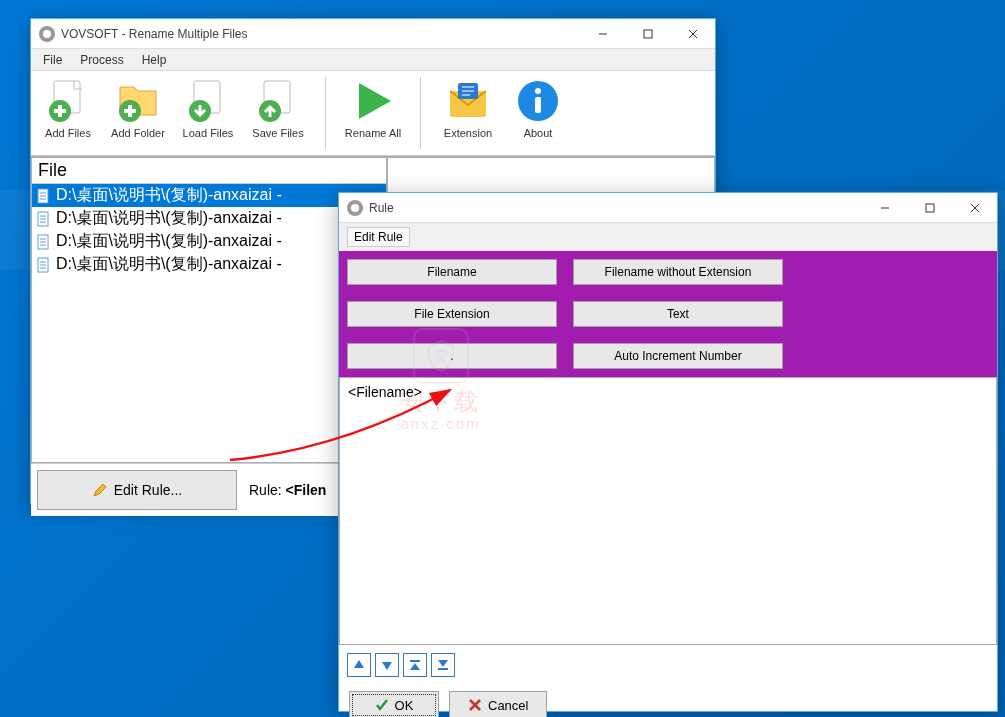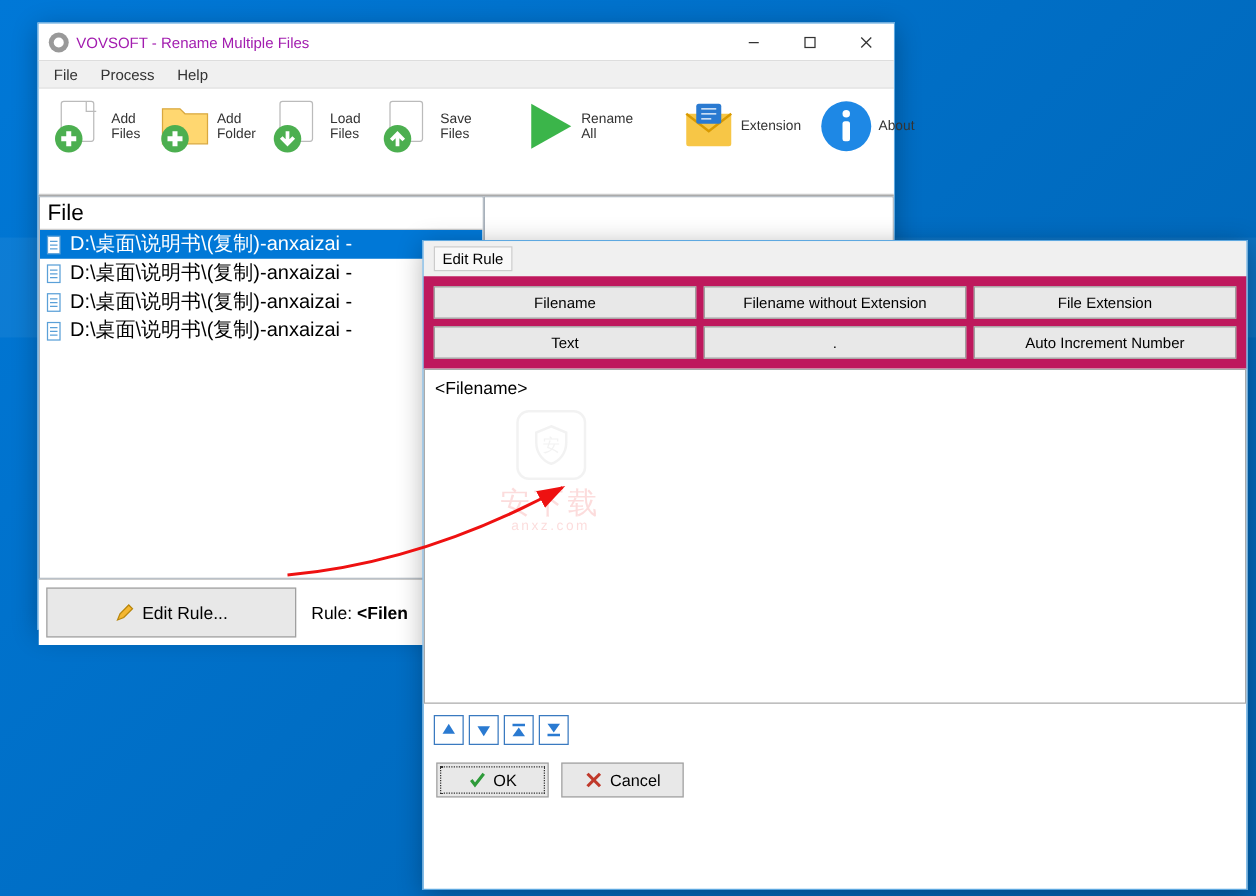--- a/index.html
+++ b/index.html
@@ -6,65 +6,65 @@
 body { width: 1005px; height: 717px; background: linear-gradient(135deg, #0078d7 0%, #0063b1 100%); position: relative; overflow: hidden; }
 
 
 .bg-accent { position: absolute; background: rgba(255,255,255,0.05); }
 .bg-accent.h { width: 100%; height: 80px; top: 190px; }
 
 .window { position: absolute; background: #fff; border: 1px solid #5ea8e0; box-shadow: 0 4px 20px rgba(0,0,0,0.3); }
 .titlebar { height: 30px; display: flex; align-items: center; justify-content: space-between; background: #fff; border-bottom: 1px solid #ddd; }
 .titlebar-left { display: flex; align-items: center; gap: 6px; padding-left: 8px; }
 .titlebar-left .app-icon { width: 16px; height: 16px; border-radius: 50%; background: #999; display: flex; align-items: center; justify-content: center; }
-.titlebar-title { font-size: 12px; color: #a21caf; }
+.titlebar-title { font-size: 12px; color: #404040; }
 .titlebar-controls { display: flex; }
 .tb-btn { width: 45px; height: 30px; display: flex; align-items: center; justify-content: center; color: #555; font-size: 11px; cursor: pointer; }
 
 .menubar { height: 22px; display: flex; align-items: center; padding: 0 4px; gap: 2px; background: #f0f0f0; border-bottom: 1px solid #ddd; }
 .menu-item { padding: 2px 8px; font-size: 12px; color: #333; cursor: pointer; }
 
 .toolbar { display: flex; align-items: flex-start; padding: 6px 8px; gap: 18px; background: #fff; border-bottom: 1px solid #ccc; }
 .tool-group { display: flex; gap: 12px; }
 .tool-sep { width: 1px; height: 72px; background: #ccc; }
-.tool-btn { display: flex; flex-direction: row; align-items: center; gap: 2px; cursor: pointer; min-width: 58px; }
+.tool-btn { display: flex; flex-direction: column; align-items: center; gap: 2px; cursor: pointer; min-width: 58px; }
 .tool-btn .big-icon { width: 48px; height: 48px; display: flex; align-items: center; justify-content: center; }
 .tool-btn .lbl { font-size: 11px; color: #333; }
 
 .content-area { display: flex; border-top: 1px solid #aaa; }
 .col { flex: 1; border: 1px solid #a8b1bb; }
 .col-header { font-size: 18px; padding: 2px 6px; background: #fff; border-bottom: 1px solid #ccc; }
 .file-list { background: #fff; height: 278px; overflow: hidden; }
 .file-row { display: flex; align-items: center; gap: 4px; padding: 1px 4px; font-size: 16px; }
 .file-row.sel { background: #0078d7; color: #fff; }
 .file-row .doc-icon { width: 16px; height: 16px; flex-shrink: 0; }
 
 .bottom-bar { display: flex; align-items: center; padding: 6px; gap: 12px; background: #fff; border-top: 1px solid #ccc; }
 .edit-rule-btn { display: flex; align-items: center; justify-content: center; gap: 6px; padding: 4px 20px; border: 1px solid #a0a0a0; background: #e8e8e8; font-size: 14px; cursor: pointer; min-width: 200px; height: 40px; }
 .rule-label { font-size: 14px; }
 
 
 .rule-window { position: absolute; }
 .field-row { display: flex; align-items: center; padding: 4px 8px; background: #f0f0f0; }
 .field-lbl { font-size: 12px; padding: 2px 6px; border: 1px solid #ccc; background: #f9f9f9; }
-.insert-buttons { display: flex; flex-wrap: wrap; gap: 6px; padding: 8px; background: #be185d; }
+.insert-buttons { display: flex; flex-wrap: wrap; gap: 16px; padding: 8px; background: #a21caf; }
 .insert-btn { flex: 0 0 calc(33.33% - 4px); padding: 5px 0; text-align: center; font-size: 12px; border: 1px solid #a0a0a0; background: #e8e8e8; cursor: pointer; }
 .rule-textarea { width: 100%; height: 268px; border: 1px solid #aaa; padding: 6px 8px; font-size: 14px; resize: none; font-family: inherit; position: relative; }
 .nav-icons { display: flex; gap: 4px; padding: 4px 8px; }
 .nav-icon { width: 24px; height: 24px; border: 1px solid #3a7ac0; display: flex; align-items: center; justify-content: center; cursor: pointer; background: #fff; }
 .rule-preview { padding: 6px 10px 10px; font-size: 14px; }
 .dialog-footer { display: flex; gap: 10px; padding: 10px; }
 .dlg-btn { display: flex; align-items: center; justify-content: center; gap: 6px; padding: 4px 18px; border: 1px solid #a0a0a0; background: #e8e8e8; font-size: 13px; cursor: pointer; min-width: 90px; height: 28px; }
 .dlg-btn.focus { outline: 1px dotted #333; outline-offset: -4px; }
 
 
 .watermark { position: absolute; top: 328px; left: 400px; opacity: 0.18; pointer-events: none; display: flex; flex-direction: column; align-items: center; color: #ef4444; }
 .watermark .wm-icon { width: 56px; height: 56px; border-radius: 10px; border: 2px solid #bbb; display: flex; align-items: center; justify-content: center; margin-bottom: 2px; }
 .watermark .wm-text1 { font-size: 24px; letter-spacing: 3px; }
-.watermark .wm-text2 { font-size: 11px; letter-spacing: 2px; margin-top: -3px; }
+.watermark .wm-text2 { font-size: 15px; letter-spacing: 2px; margin-top: -3px; }
 
 
 .arrow-svg { position: absolute; top: 380px; left: 220px; width: 250px; height: 90px; pointer-events: none; }
 
 svg { display: block; }
 </style>
 </head>
 <body>
 
 <div class="bg-accent h"></div>
@@ -254,20 +254,48 @@
         </span>
       <span>Edit Rule...</span>
     </button>
     <span class="rule-label">
       <span>Rule:  </span><b>&lt;Filen</b>
     </span>
   </div>
 </div>
 
 <div class="window rule-window" style="left:338px; top:192px; width:660px; height:520px;">
+  <div class="titlebar">
+    <div class="titlebar-left">
+      <span class="app-icon">
+          <svg width="10" height="10">
+            <circle cx="5" cy="5" r="4" fill="#fff"></circle>
+          </svg>
+        </span>
+      <span class="titlebar-title">Rule</span>
+    </div>
+    <div class="titlebar-controls">
+      <div class="tb-btn">
+          <svg width="10" height="10">
+            <line x1="1" y1="5" x2="9" y2="5" stroke="#333"></line>
+          </svg>
+        </div>
+      <div class="tb-btn">
+          <svg width="10" height="10">
+            <rect x="1" y="1" width="8" height="8" fill="none" stroke="#333"></rect>
+          </svg>
+        </div>
+      <div class="tb-btn close">
+          <svg width="10" height="10">
+            <line x1="1" y1="1" x2="9" y2="9" stroke="#333"></line>
+            <line x1="9" y1="1" x2="1" y2="9" stroke="#333"></line>
+          </svg>
+        </div>
+    </div>
+  </div>
 
   <div class="field-row">
     <span class="field-lbl">Edit Rule</span>
   </div>
 
   <div class="insert-buttons">
     <button class="insert-btn">Filename</button>
     <button class="insert-btn">Filename without Extension</button>
     <button class="insert-btn">File Extension</button>
     <button class="insert-btn">Text</button>

